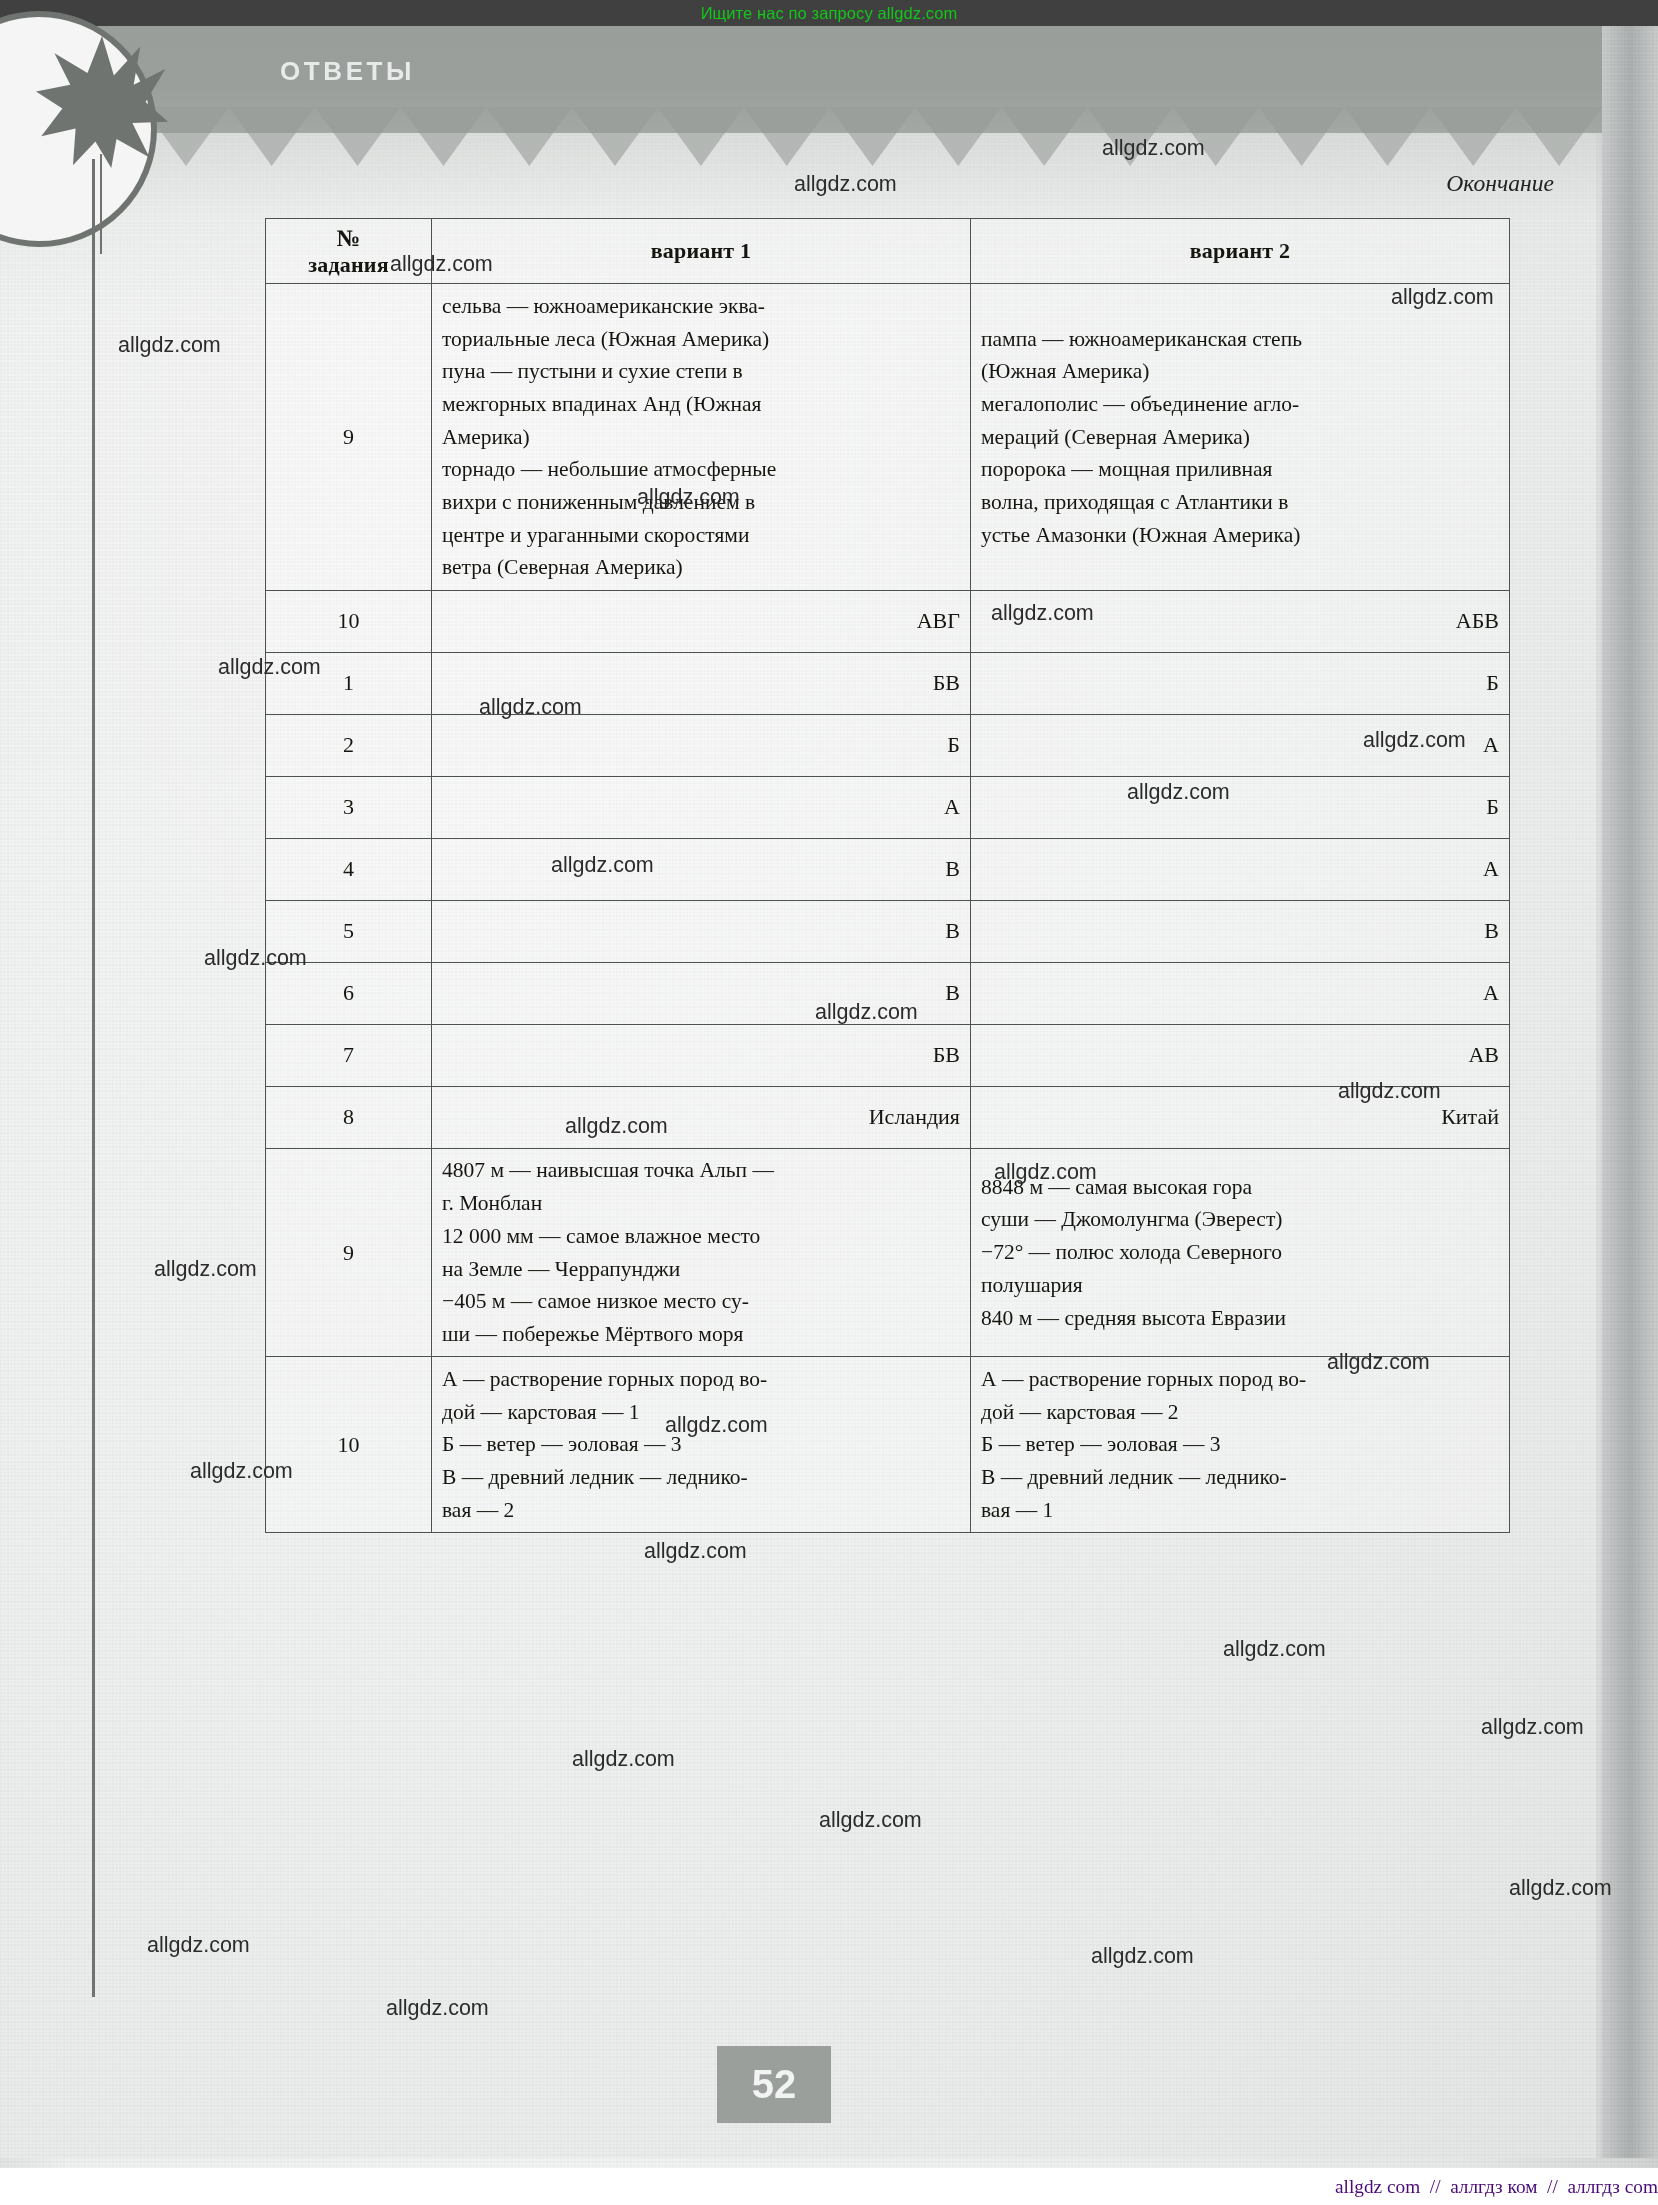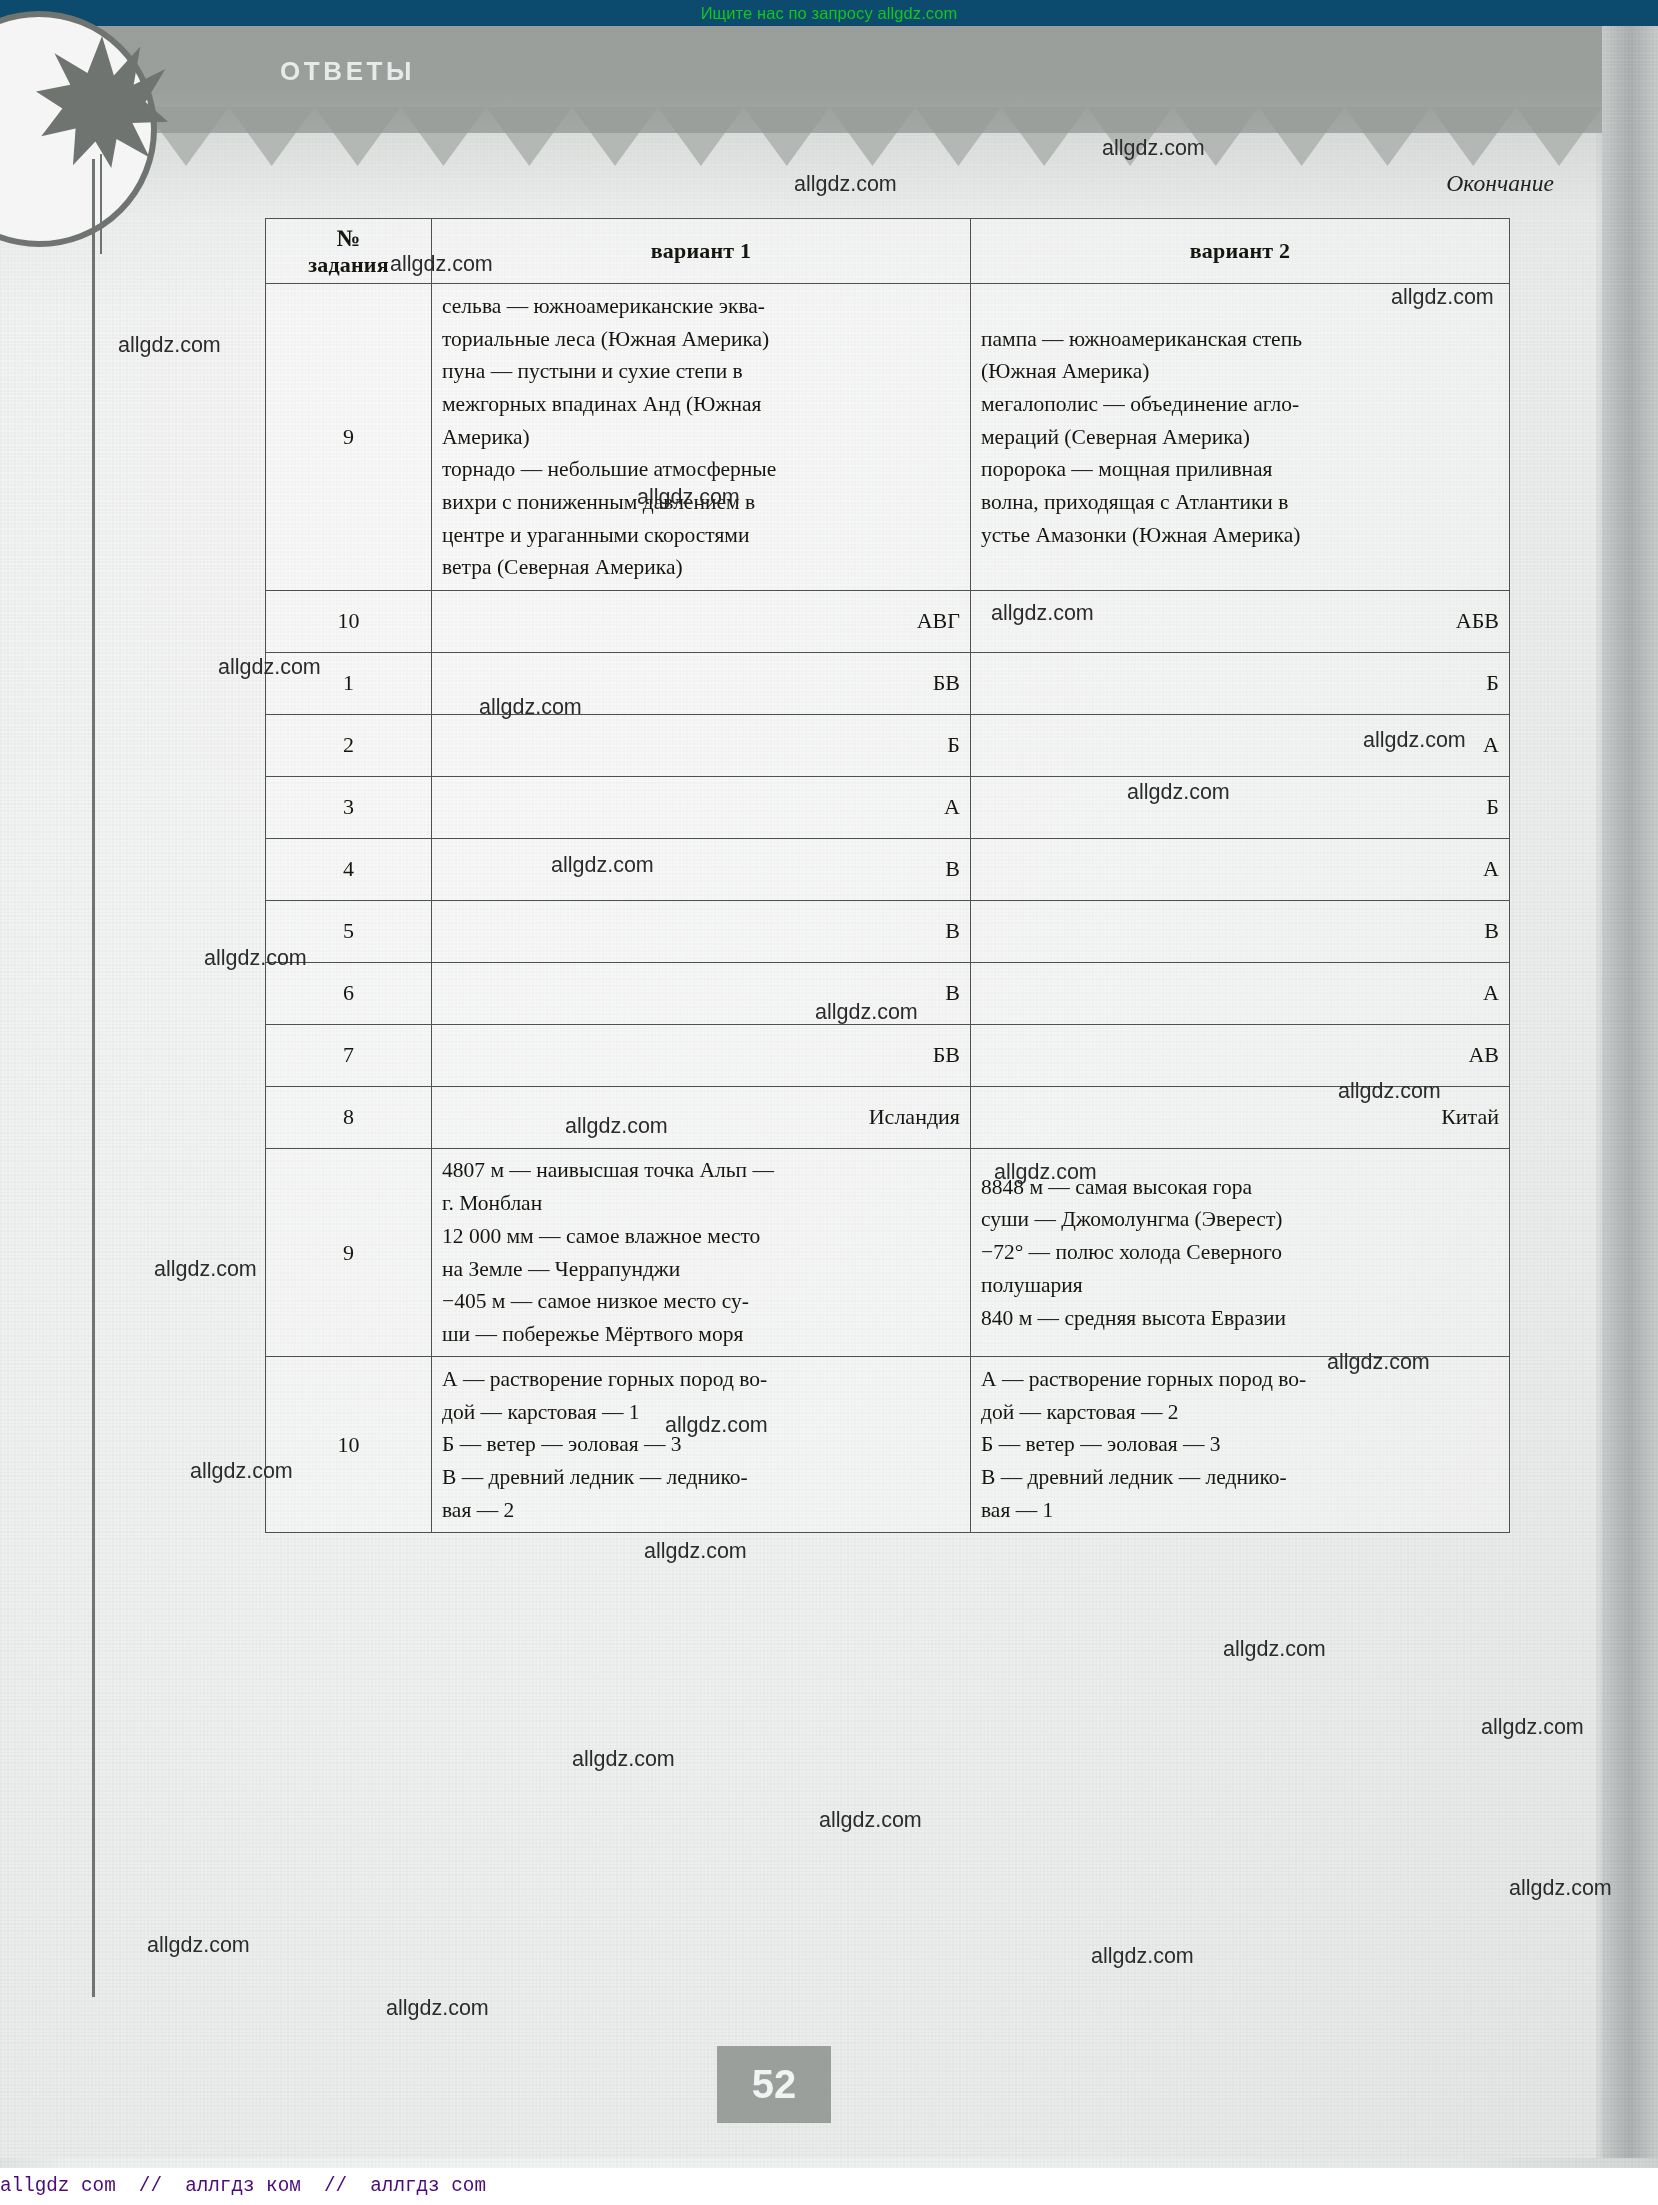--- a/index.html
+++ b/index.html
@@ -32,21 +32,21 @@
     position:absolute; inset:0;
     background-image:
       repeating-linear-gradient(0deg, rgba(0,0,0,0.020) 0 0.7px, rgba(255,255,255,0.018) 0.7px 1.4px),
       repeating-linear-gradient(90deg, rgba(0,0,0,0.016) 0 0.7px, rgba(255,255,255,0.014) 0.7px 1.4px);
     pointer-events:none;
   }
 
   
   #promo {
     position:absolute; left:0; top:0; width:1658px; height:26px;
-    background:#0c4a6e;
+    background:#404040;
     color:#12c71a;
     font-family:"Liberation Sans", sans-serif;
     font-size:16.5px;
     text-align:center;
     line-height:26px;
     letter-spacing:0.1px;
     white-space:nowrap;
   }
 
   
@@ -194,24 +194,24 @@
     font-weight:700;
     font-size:40px;
     display:flex; align-items:center; justify-content:center;
   }
 
   
   #footer {
     position:absolute; left:0; bottom:0; width:1658px; height:37px;
     background:#ffffff;
     color:#4b0b78;
-    font-family:Liberation Mono, monospace;
+    font-family:Liberation Serif, serif;
     font-size:19.3px;
     line-height:37px;
-    text-align:left;
+    text-align:right;
     white-space:pre;
   }
 
   
   .wm {
     position:absolute;
     font-family:"Liberation Sans", sans-serif;
     color:#1a1a1a;
     white-space:nowrap;
     pointer-events:none;

